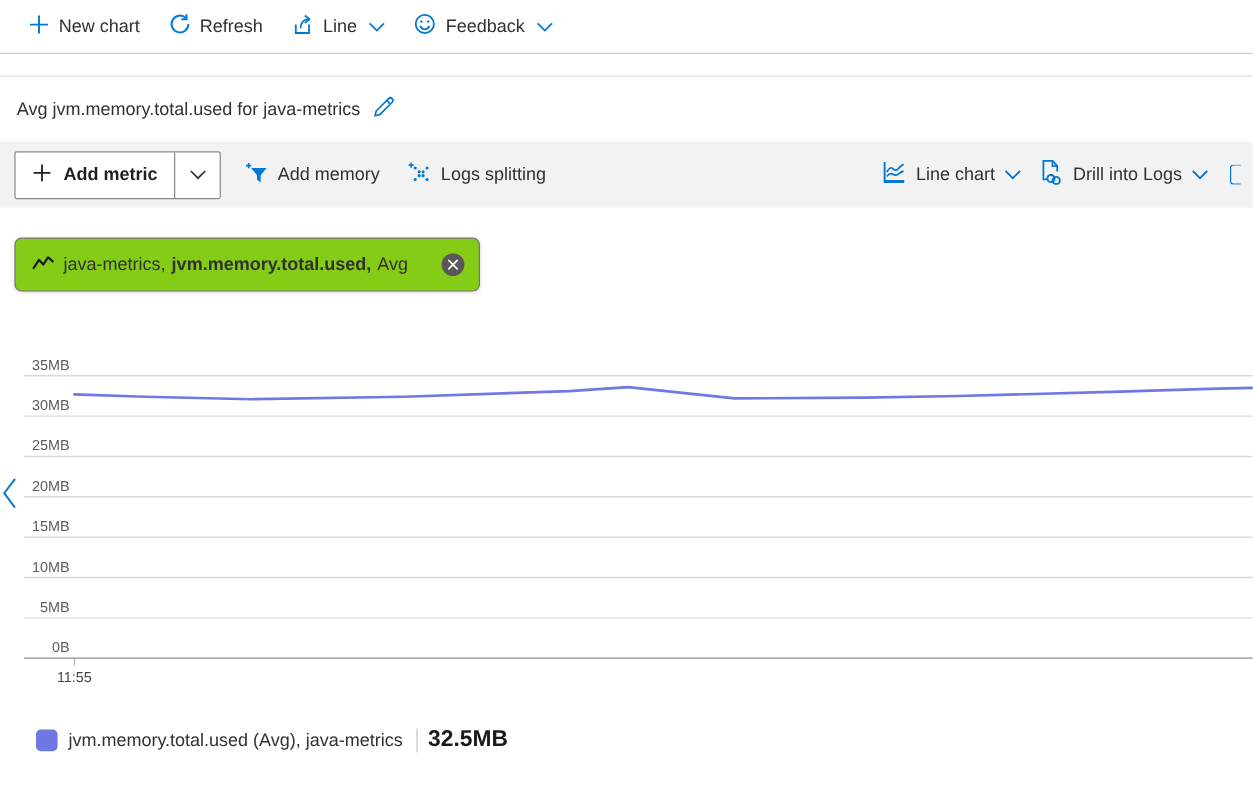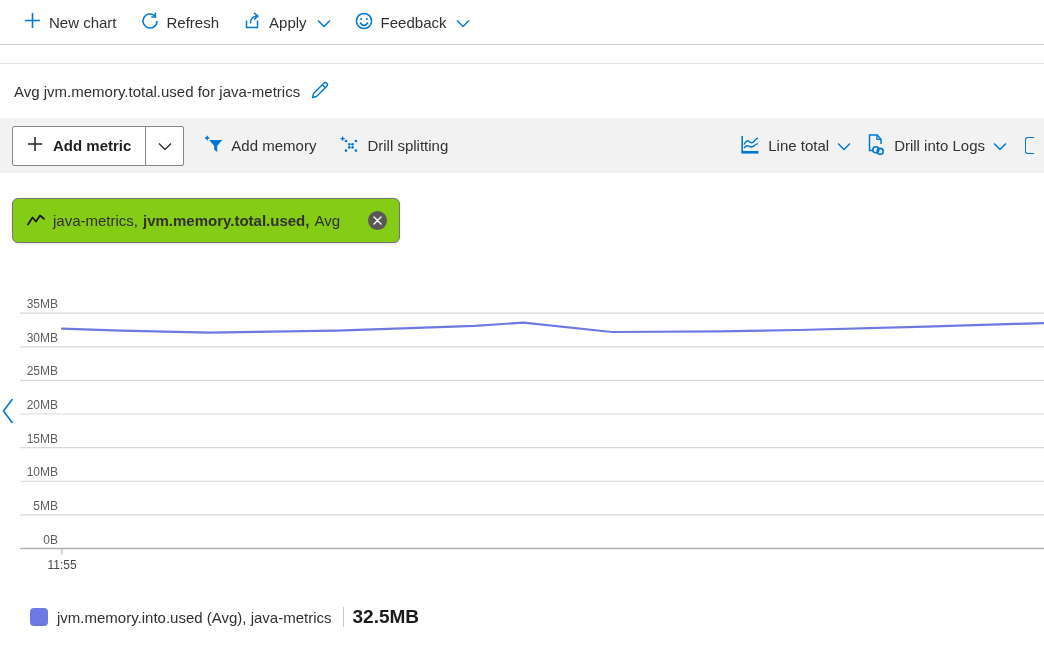--- a/index.html
+++ b/index.html
@@ -102,21 +102,21 @@
           <path d="M14.4 0.8 v4.2 h-4.2" fill="none" stroke="#0078d4" stroke-width="1.6"></path>
         </svg></span>
     <span>Refresh</span>
   </button>
   <button class="cmd">
     <span><svg width="18" height="17" viewBox="0 0 18 17">
           <path d="M3.5 8.5 v7 h11 v-7" fill="none" stroke="#0078d4" stroke-width="1.5"></path>
           <path d="M7.5 11.5 c0-5 2.6-7.4 6.6-7.4" fill="none" stroke="#0078d4" stroke-width="1.5"></path>
           <path d="M11 0.9 l3.9 3.2 -3.9 3.2" fill="none" stroke="#0078d4" stroke-width="1.5" stroke-linejoin="round"></path>
         </svg></span>
-    <span>Apply</span>
+    <span>Line</span>
     <span class="chev"><svg width="14" height="9" viewBox="0 0 14 9">
           <path d="M1 1.5 l6 6 6-6" fill="none" stroke="#0078d4" stroke-width="1.5"></path>
         </svg></span>
   </button>
   <button class="cmd">
     <span><svg width="18" height="18" viewBox="0 0 18 18">
           <circle cx="9" cy="9" r="7.6" fill="none" stroke="#0078d4" stroke-width="1.5"></circle>
           <circle cx="6.2" cy="7" r="1" fill="#0078d4"></circle>
           <circle cx="11.8" cy="7" r="1" fill="#0078d4"></circle>
           <path d="M5.4 11 c1 1.6 2.4 2.4 3.6 2.4 s2.6-.8 3.6-2.4" fill="none" stroke="#0078d4" stroke-width="1.5" stroke-linecap="round"></path>
@@ -166,32 +166,32 @@
             <circle cx="6" cy="5" r="1.3"></circle>
             <circle cx="9.3" cy="8.2" r="1.3"></circle>
             <circle cx="12.6" cy="11.4" r="1.3"></circle>
             <circle cx="15.9" cy="14.6" r="1.3"></circle>
             <circle cx="15.9" cy="5" r="1.3"></circle>
             <circle cx="12.6" cy="8.2" r="1.3"></circle>
             <circle cx="9.3" cy="11.4" r="1.3"></circle>
             <circle cx="6" cy="14.6" r="1.3"></circle>
           </g>
         </svg></span>
-    <span>Drill splitting</span>
+    <span>Logs splitting</span>
   </button>
 
   <div class="toolbar-right">
     <button class="tool-btn">
       <span><svg width="20" height="19" viewBox="0 0 20 19">
             <path d="M2.2 1 v16.5" stroke="#0078d4" stroke-width="1.6" fill="none"></path>
             <path d="M1.5 17.3 h17" stroke="#0078d4" stroke-width="2.6" fill="none"></path>
             <path d="M4 9.5 c2-3.5 3.5-4.5 5-3 s3 1.8 4.5 .2 3-3.2 4.5-3.7" fill="none" stroke="#0078d4" stroke-width="1.4"></path>
             <path d="M4 13 c2-2.2 3.5-2.8 5-1.8 s3 1.2 4.5-.1 3-2.2 4.5-2.5" fill="none" stroke="#0078d4" stroke-width="1.4"></path>
           </svg></span>
-      <span>Line total</span>
+      <span>Line chart</span>
       <span class="chev"><svg width="14" height="9" viewBox="0 0 14 9">
             <path d="M1 1.5 l6 6 6-6" fill="none" stroke="#0078d4" stroke-width="1.5"></path>
           </svg></span>
     </button>
     <button class="tool-btn">
       <span><svg width="19" height="21" viewBox="0 0 19 21">
             <path d="M14 10 V5.2 L10.2 1 H2.5 v15.5 h3.5" fill="none" stroke="#0078d4" stroke-width="1.5"></path>
             <path d="M10 1.2 v4.2 h4" fill="none" stroke="#0078d4" stroke-width="1.4"></path>
             <circle cx="8.8" cy="15.8" r="3" fill="none" stroke="#0078d4" stroke-width="1.6"></circle>
             <circle cx="13.2" cy="17.4" r="3" fill="none" stroke="#0078d4" stroke-width="1.6"></circle>
@@ -244,16 +244,16 @@
   </svg>
 
 <span class="collapse-chevron">
   <svg width="14" height="28" viewBox="0 0 14 28">
       <path d="M11.5 2 L2.5 14 L11.5 26" fill="none" stroke="#0078d4" stroke-width="1.6"></path>
     </svg>
 </span>
 
 <div class="legend-row">
   <span class="swatch" style="background: rgb(110, 121, 228);"></span>
-  <span class="legend-label">jvm.memory.into.used (Avg), java-metrics</span>
+  <span class="legend-label">jvm.memory.total.used (Avg), java-metrics</span>
   <span class="legend-divider"></span>
   <span class="legend-value">32.5MB</span>
 </div>
 
 </body></html>

